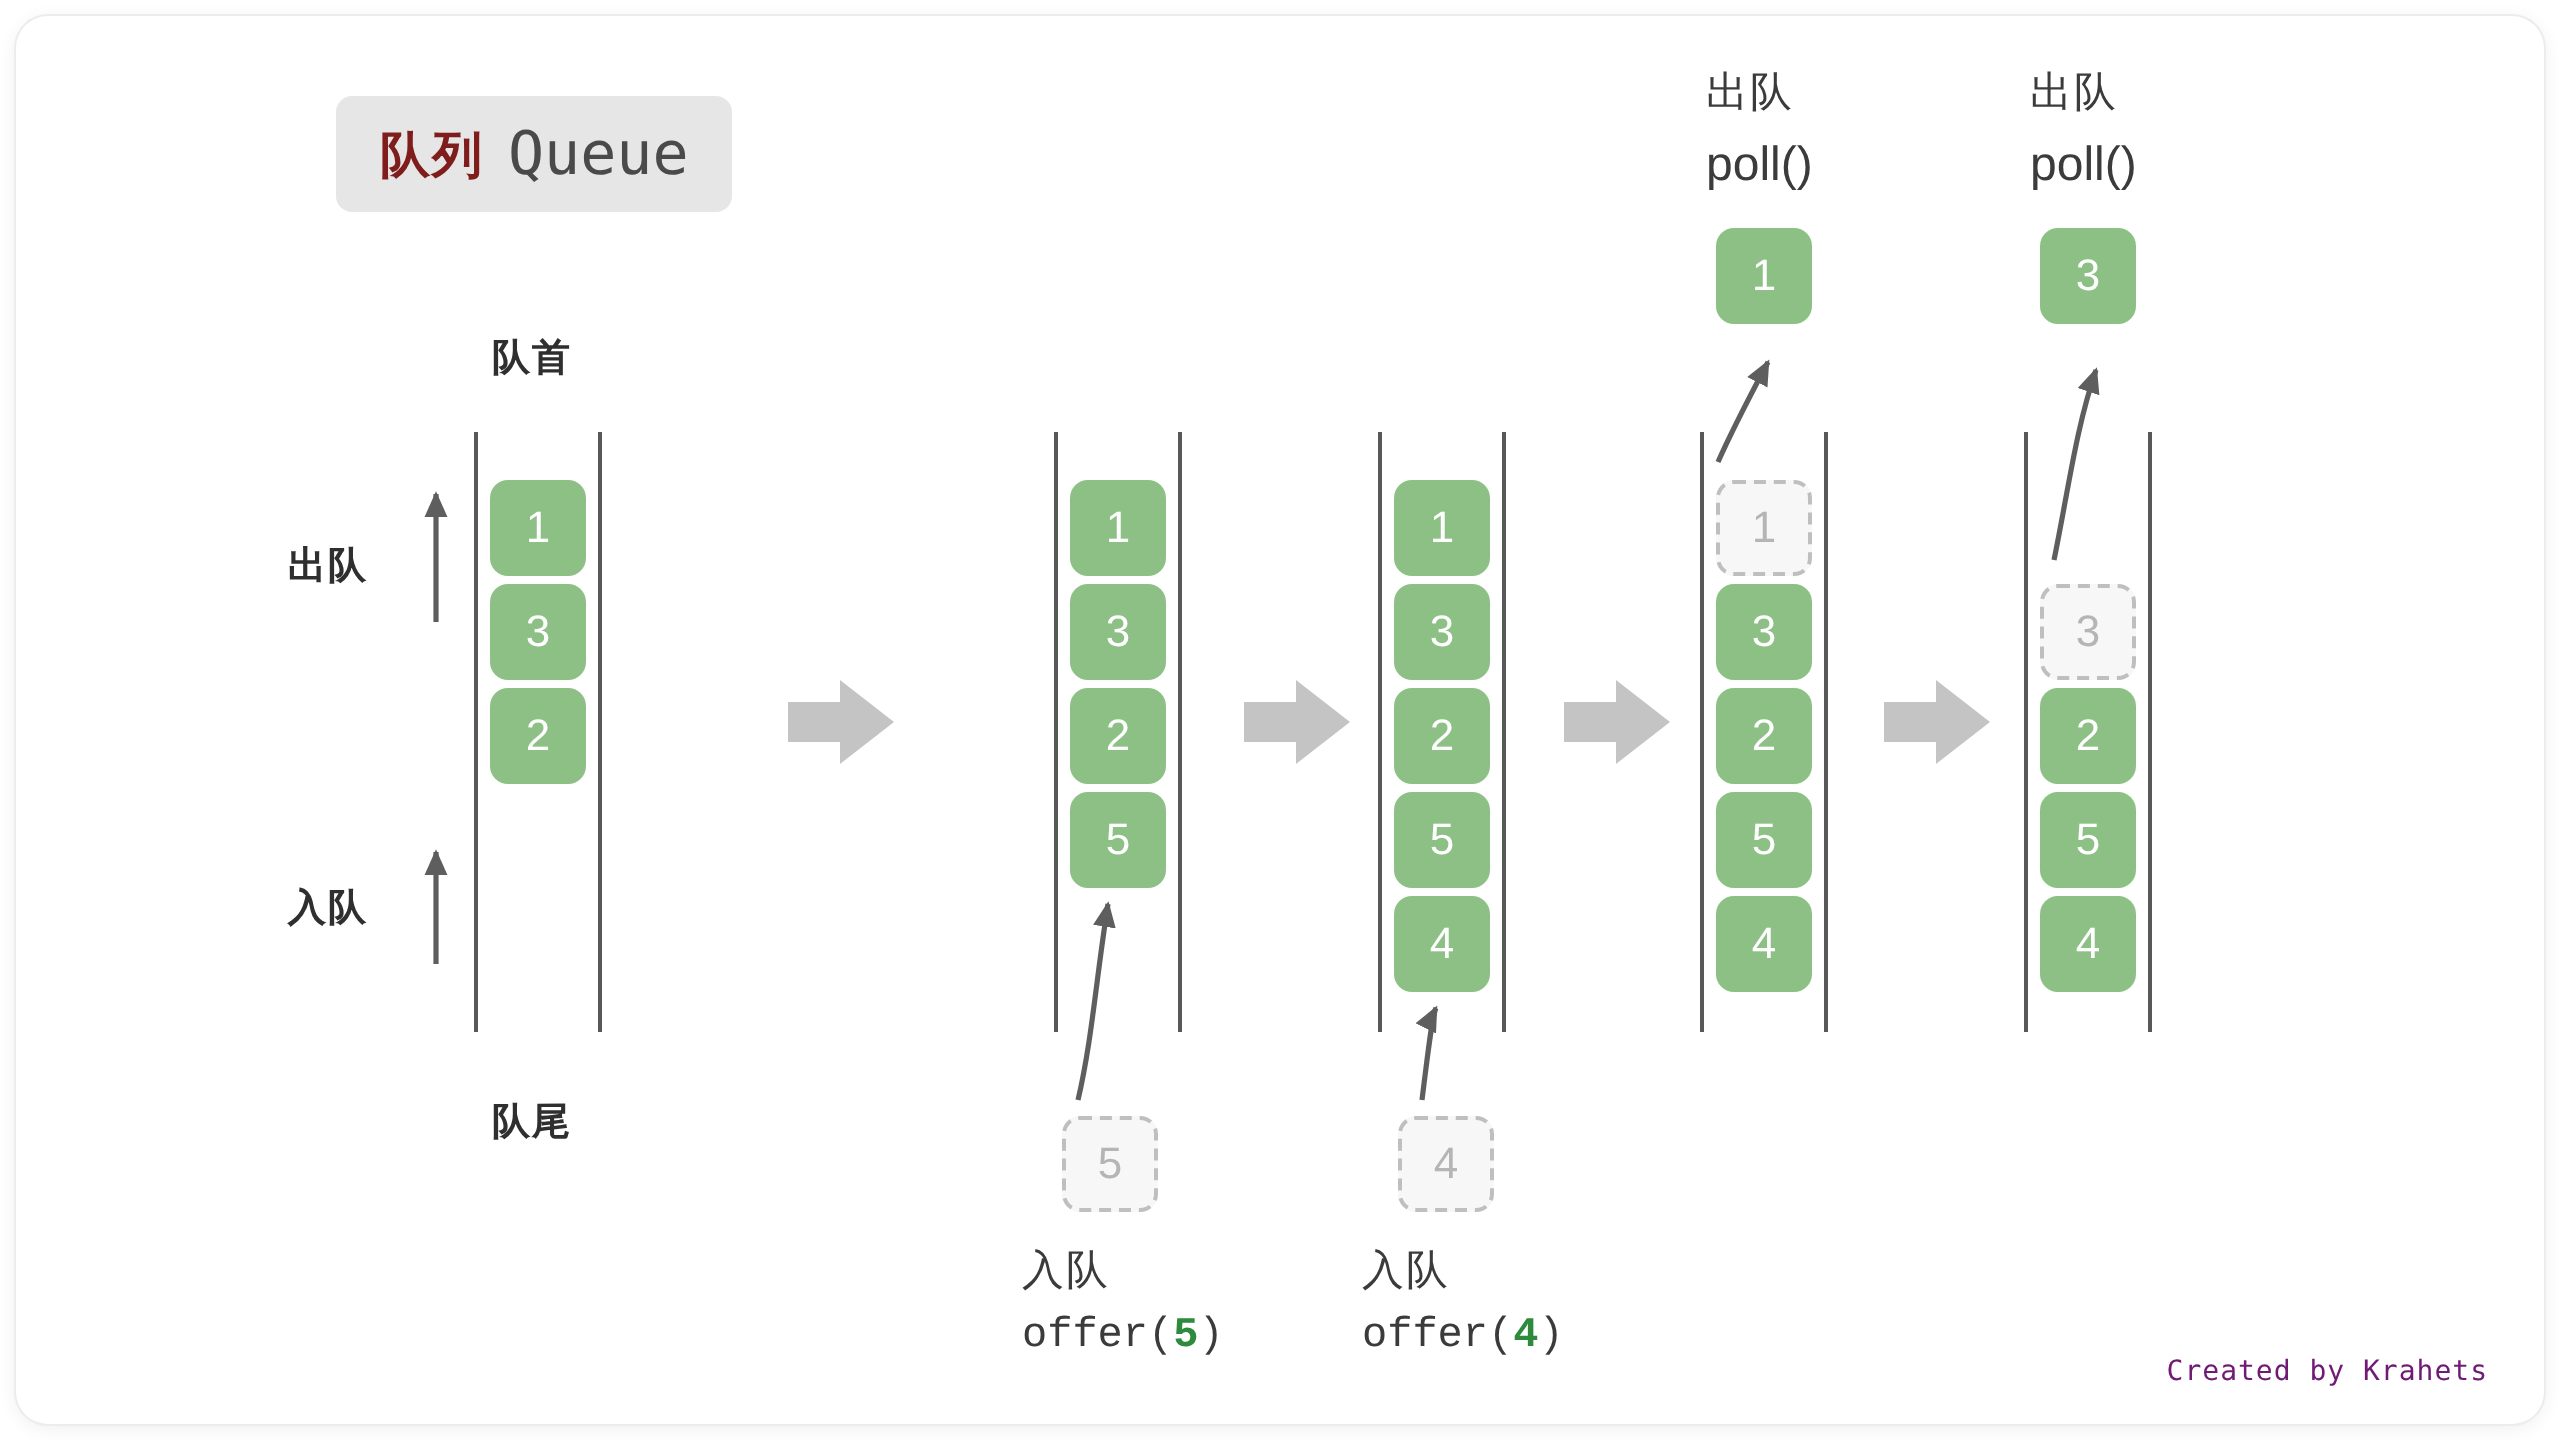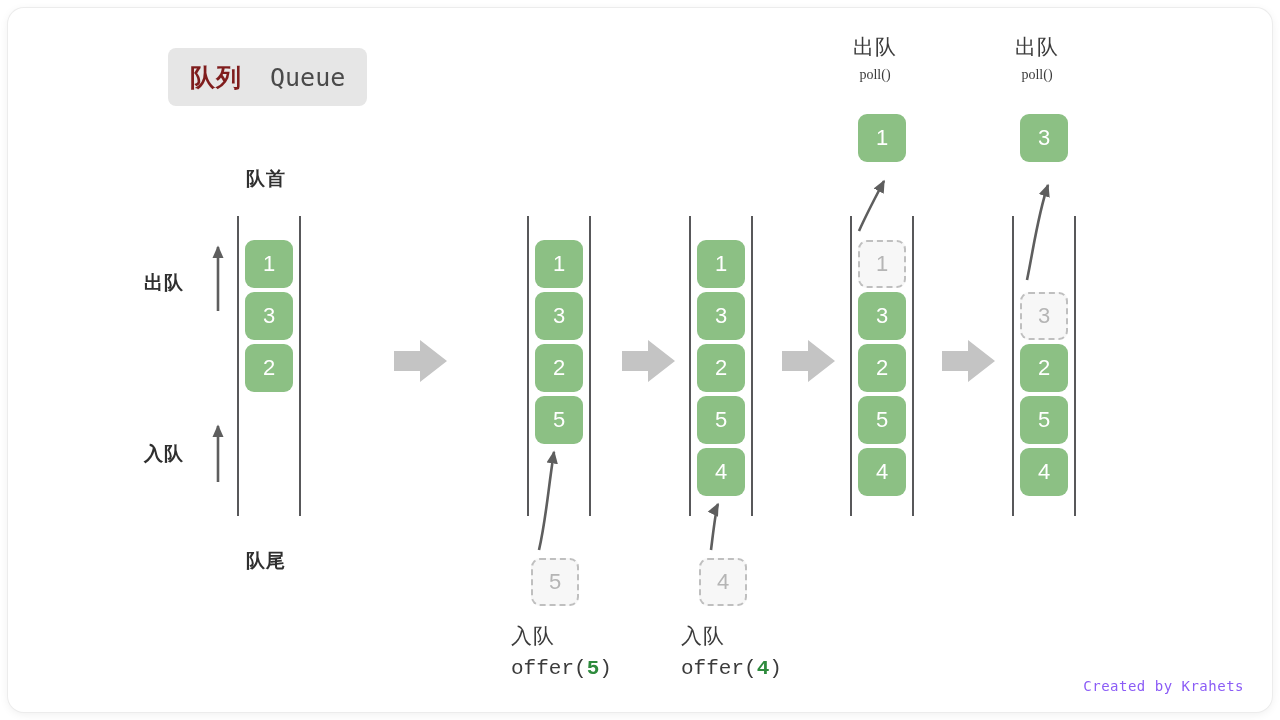--- a/index.html
+++ b/index.html
@@ -36,24 +36,23 @@
     align-items: center;
     gap: 12px;
   }
   .title-cn {
     font-size: 25px;
     font-weight: bold;
     color: #7f1d1d;
     letter-spacing: 1px;
   }
   .title-en {
-    font-size: 25px;
+    font-size: 30px;
     font-family: "DejaVu Sans Mono", "Liberation Mono", monospace;
     color: #4a4a4a;
-    margin-left: 16px;
   }
 
   
   .lbl-bold {
     position: absolute;
     font-size: 19px;
     font-weight: bold;
     color: #2f2f2f;
     white-space: nowrap;
     letter-spacing: 1px;
@@ -153,42 +152,42 @@
     line-height: 1.6;
   }
   .head-cn {
     display: block;
     font-size: 21px;
     color: #3b3b3b;
     letter-spacing: 1px;
   }
   .head-code {
     display: block;
-    font-size: 14px;
-    font-family: Liberation Serif, serif;
+    font-size: 24px;
+    font-family: Liberation Sans, sans-serif;
     color: #3b3b3b;
     text-align: center;
   }
 
   
   .overlay {
     position: absolute;
     left: 0; top: 0;
     width: 1264px; height: 704px;
     pointer-events: none;
   }
 
   
   .watermark {
     position: absolute;
     right: 28px;
     bottom: 18px;
     font-size: 14px;
     font-family: "DejaVu Sans Mono", "Liberation Mono", monospace;
-    color: #8b5cf6;
+    color: #701a75;
     letter-spacing: 0.5px;
   }
 </style>
 </head>
 <body>
 
 <div class="canvas">
 
   <div class="title-badge">
     <span class="title-cn">队列</span>

